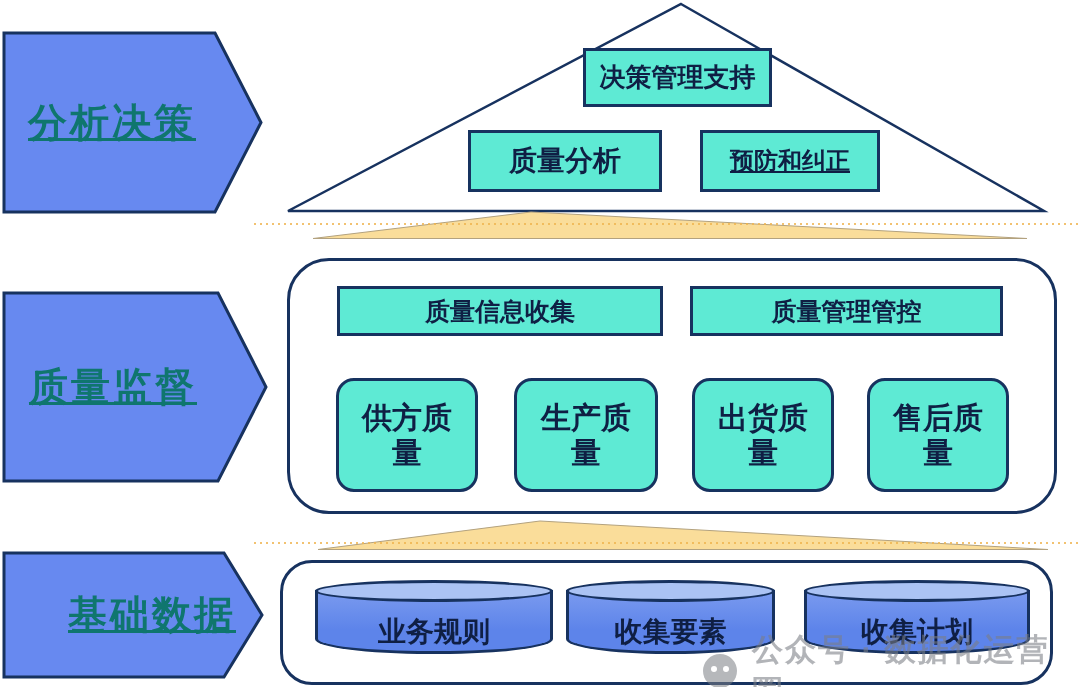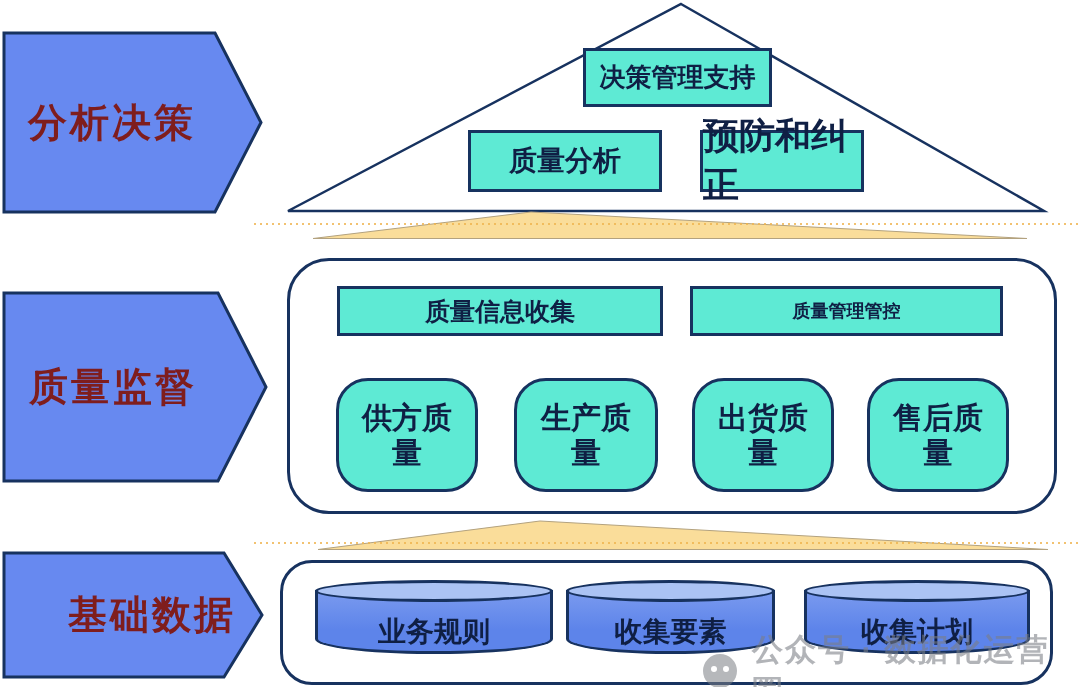--- a/index.html
+++ b/index.html
@@ -7,40 +7,40 @@
             font-family:"Liberation Sans", sans-serif; }
 
   .layer-svg { position:absolute; left:0; top:0; z-index:1; }
 
   
   .box { position:absolute; background:#5eead4; border:3px solid #17325f; color:#0f1f44;
          display:flex; align-items:center; justify-content:center; box-sizing:border-box;
          z-index:3; font-weight:bold; }
   #box-top   { left:583px; top:48px;  width:189px; height:59px; font-size:26px; }
   #box-qa    { left:468px; top:130px; width:194px; height:62px; font-size:28px; }
-  #box-pc    { left:700px; top:130px; width:164px; height:62px; font-size:36px; }
+  #box-pc    { left:700px; top:130px; width:180px; height:62px; font-size:24px;text-decoration:underline; }
 
   
   .container { position:absolute; border:3px solid #17325f; background:#ffffff; box-sizing:border-box; z-index:2; }
   #mid-container { left:287px; top:258px; width:770px; height:256px; border-radius:42px; }
   #bot-container { left:280px; top:560px; width:773px; height:125px; border-radius:32px; }
 
   #hdr-left  { left:337px; top:286px; width:326px; height:50px; font-size:25px; }
-  #hdr-right { left:690px; top:286px; width:313px; height:50px; font-size:18px; }
+  #hdr-right { left:690px; top:286px; width:313px; height:50px; font-size:25px; }
 
-  .card { border-radius:32px; font-size:30px; line-height:1.18; text-align:center;
+  .card { border-radius:18px; font-size:30px; line-height:1.18; text-align:center;
           padding:0 14px; font-weight:bold; }
   #card-0 { left:336px; top:378px; width:142px; height:114px; }
   #card-1 { left:514px; top:378px; width:144px; height:114px; }
   #card-2 { left:692px; top:378px; width:142px; height:114px; }
   #card-3 { left:867px; top:378px; width:142px; height:114px; }
 
   
-  .arrow-label { position:absolute; color:#7f1d1d; font-size:39px; font-weight:bold;
-                 letter-spacing:3px; display:flex; align-items:center; justify-content:center; z-index:3; }
+  .arrow-label { position:absolute; color:#0f766e; font-size:39px; font-weight:bold;
+                 letter-spacing:3px; display:flex; align-items:center; justify-content:center; z-index:3;text-decoration:underline; }
   #arrow-label-0 { left:5px; top:33px;  width:214px; height:179px; }
   #arrow-label-1 { left:5px; top:293px; width:216px; height:188px; }
   #arrow-label-2 { left:5px; top:553px; width:222px; height:124px;margin-left:36px; }
 
   
   .cylinder { position:absolute; z-index:3; }
   .cyl-top  { position:absolute; left:0; right:0; top:0; height:22px; background:#abc3f4;
               border:3px solid #17325f; border-radius:50%; box-sizing:border-box; z-index:2; }
   .cyl-body { position:absolute; left:0; right:0; top:10px; bottom:0;
               background:linear-gradient(180deg,#7b9bef 0%, #5d84ea 65%);

